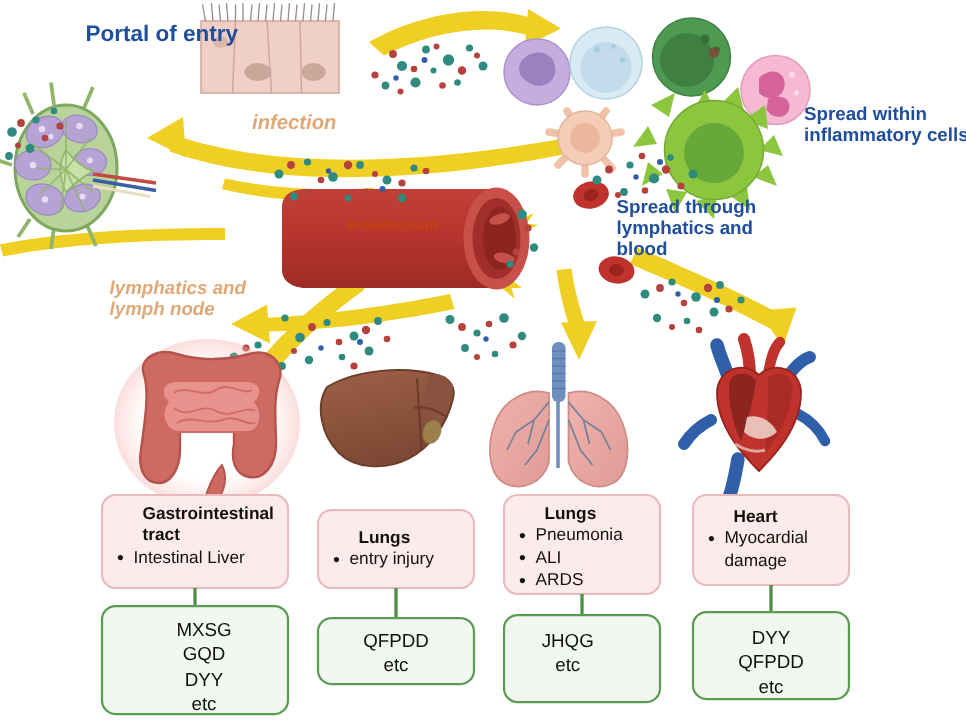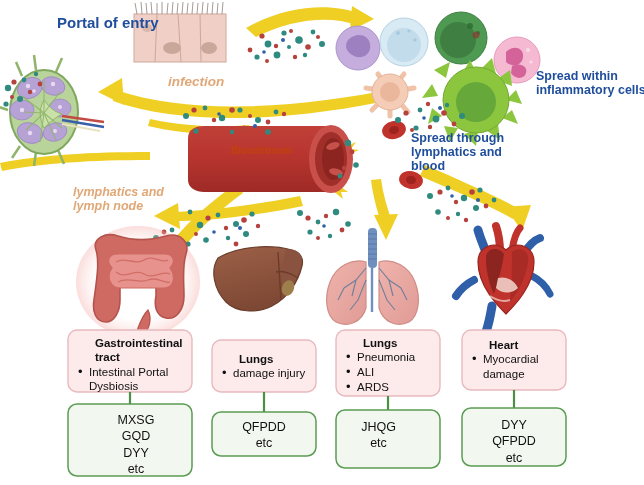--- a/index.html
+++ b/index.html
@@ -484,27 +484,26 @@
 lymphatics and
 blood</div>
 
   <div class="lbl lbl-tan" id="lbl-lymphnode">lymphatics and
 lymph node</div>
 
   <div class="lbl" id="lbl-bloodstream">Bloodstream</div>
 
   <div class="obox-text" style="left:76px;top:336px;width:112px;">
     <div class="obox-title">Gastrointestinal tract</div>
-    <div class="obox-li">Intestinal Portal</div>
-    <div class="obox-li cont">Dysbiosis</div>
+    <div class="obox-li">Intestinal Liver</div>
   </div>
 
   <div class="obox-text" style="left:220px;top:352px;width:94px;">
     <div class="obox-title">Lungs</div>
-    <div class="obox-li">damage injury</div>
+    <div class="obox-li">entry injury</div>
   </div>
 
   <div class="obox-text" style="left:344px;top:336px;width:94px;">
     <div class="obox-title">Lungs</div>
     <div class="obox-li">Pneumonia</div>
     <div class="obox-li">ALI</div>
     <div class="obox-li">ARDS</div>
   </div>
 
   <div class="obox-text" style="left:470px;top:338px;width:94px;">

